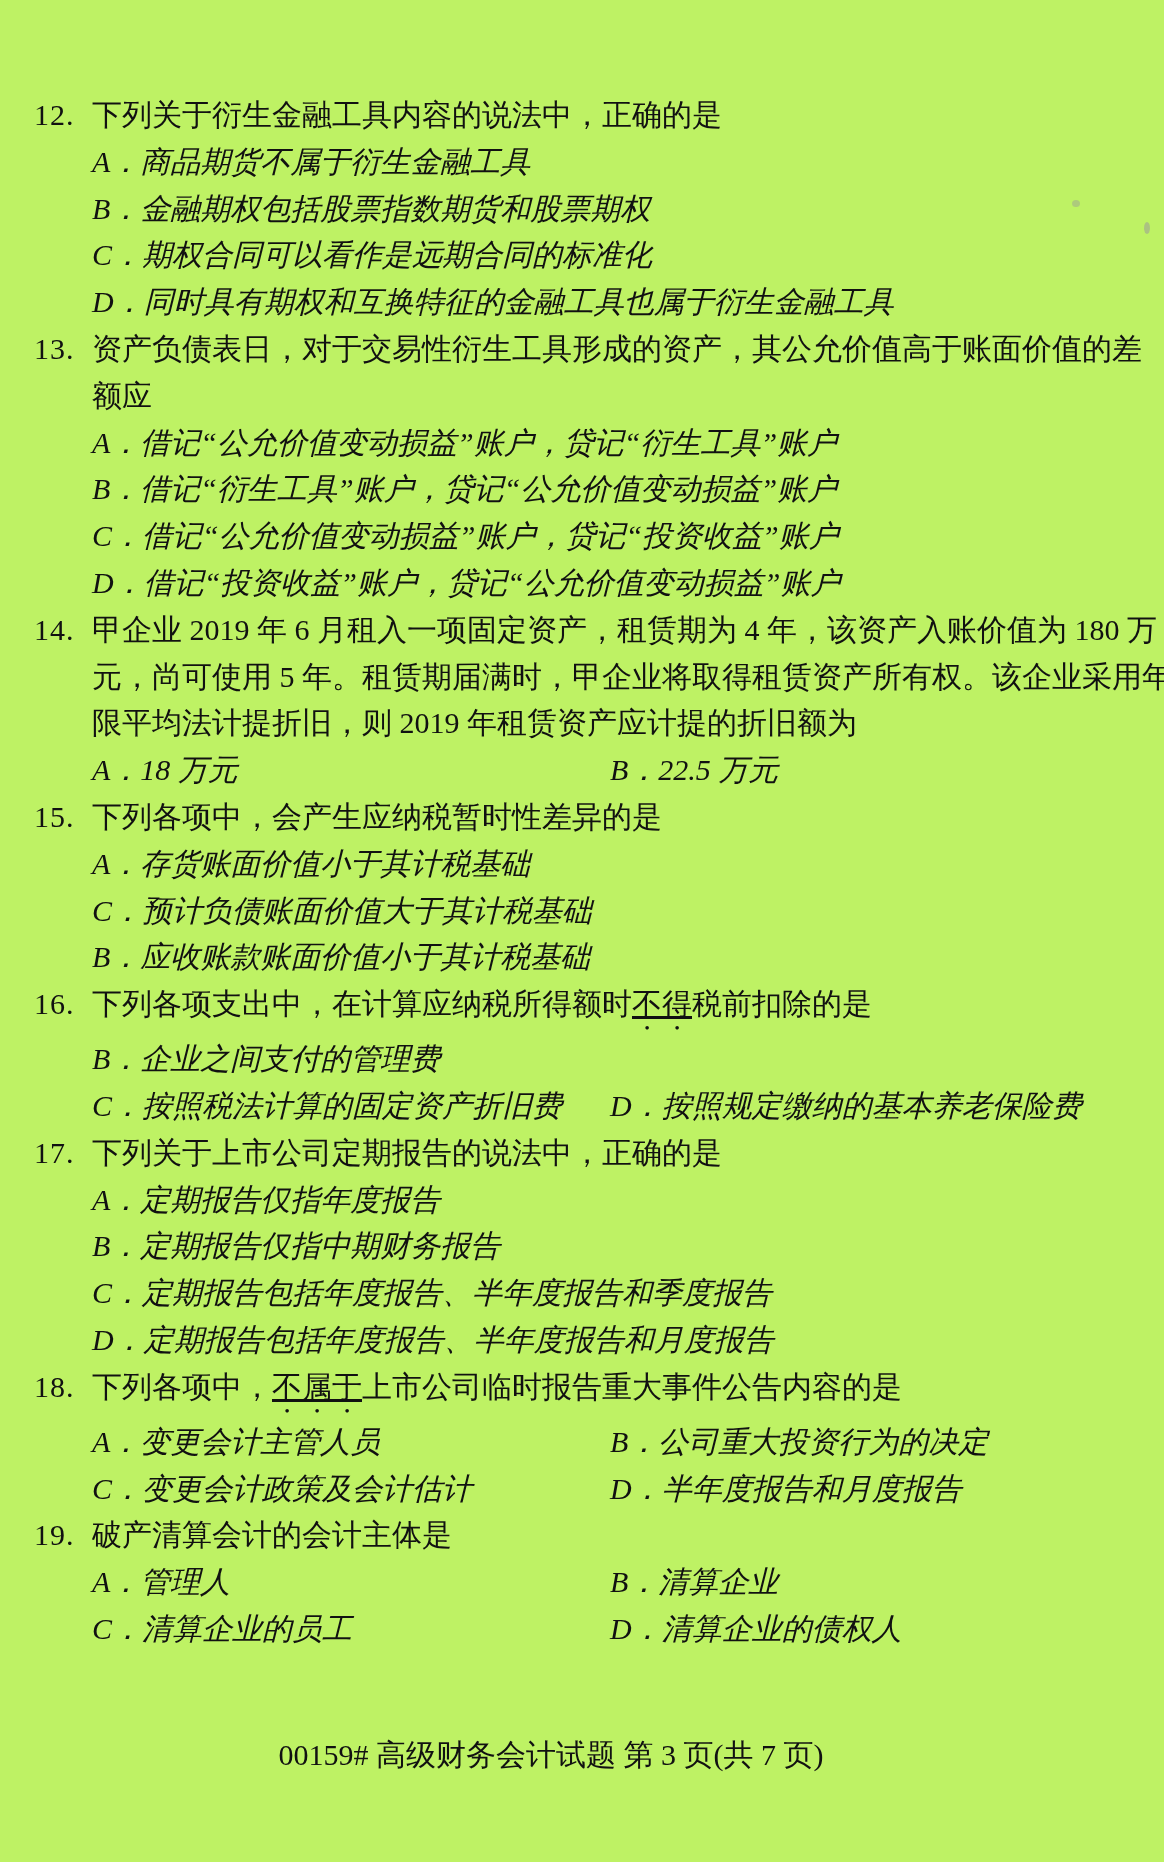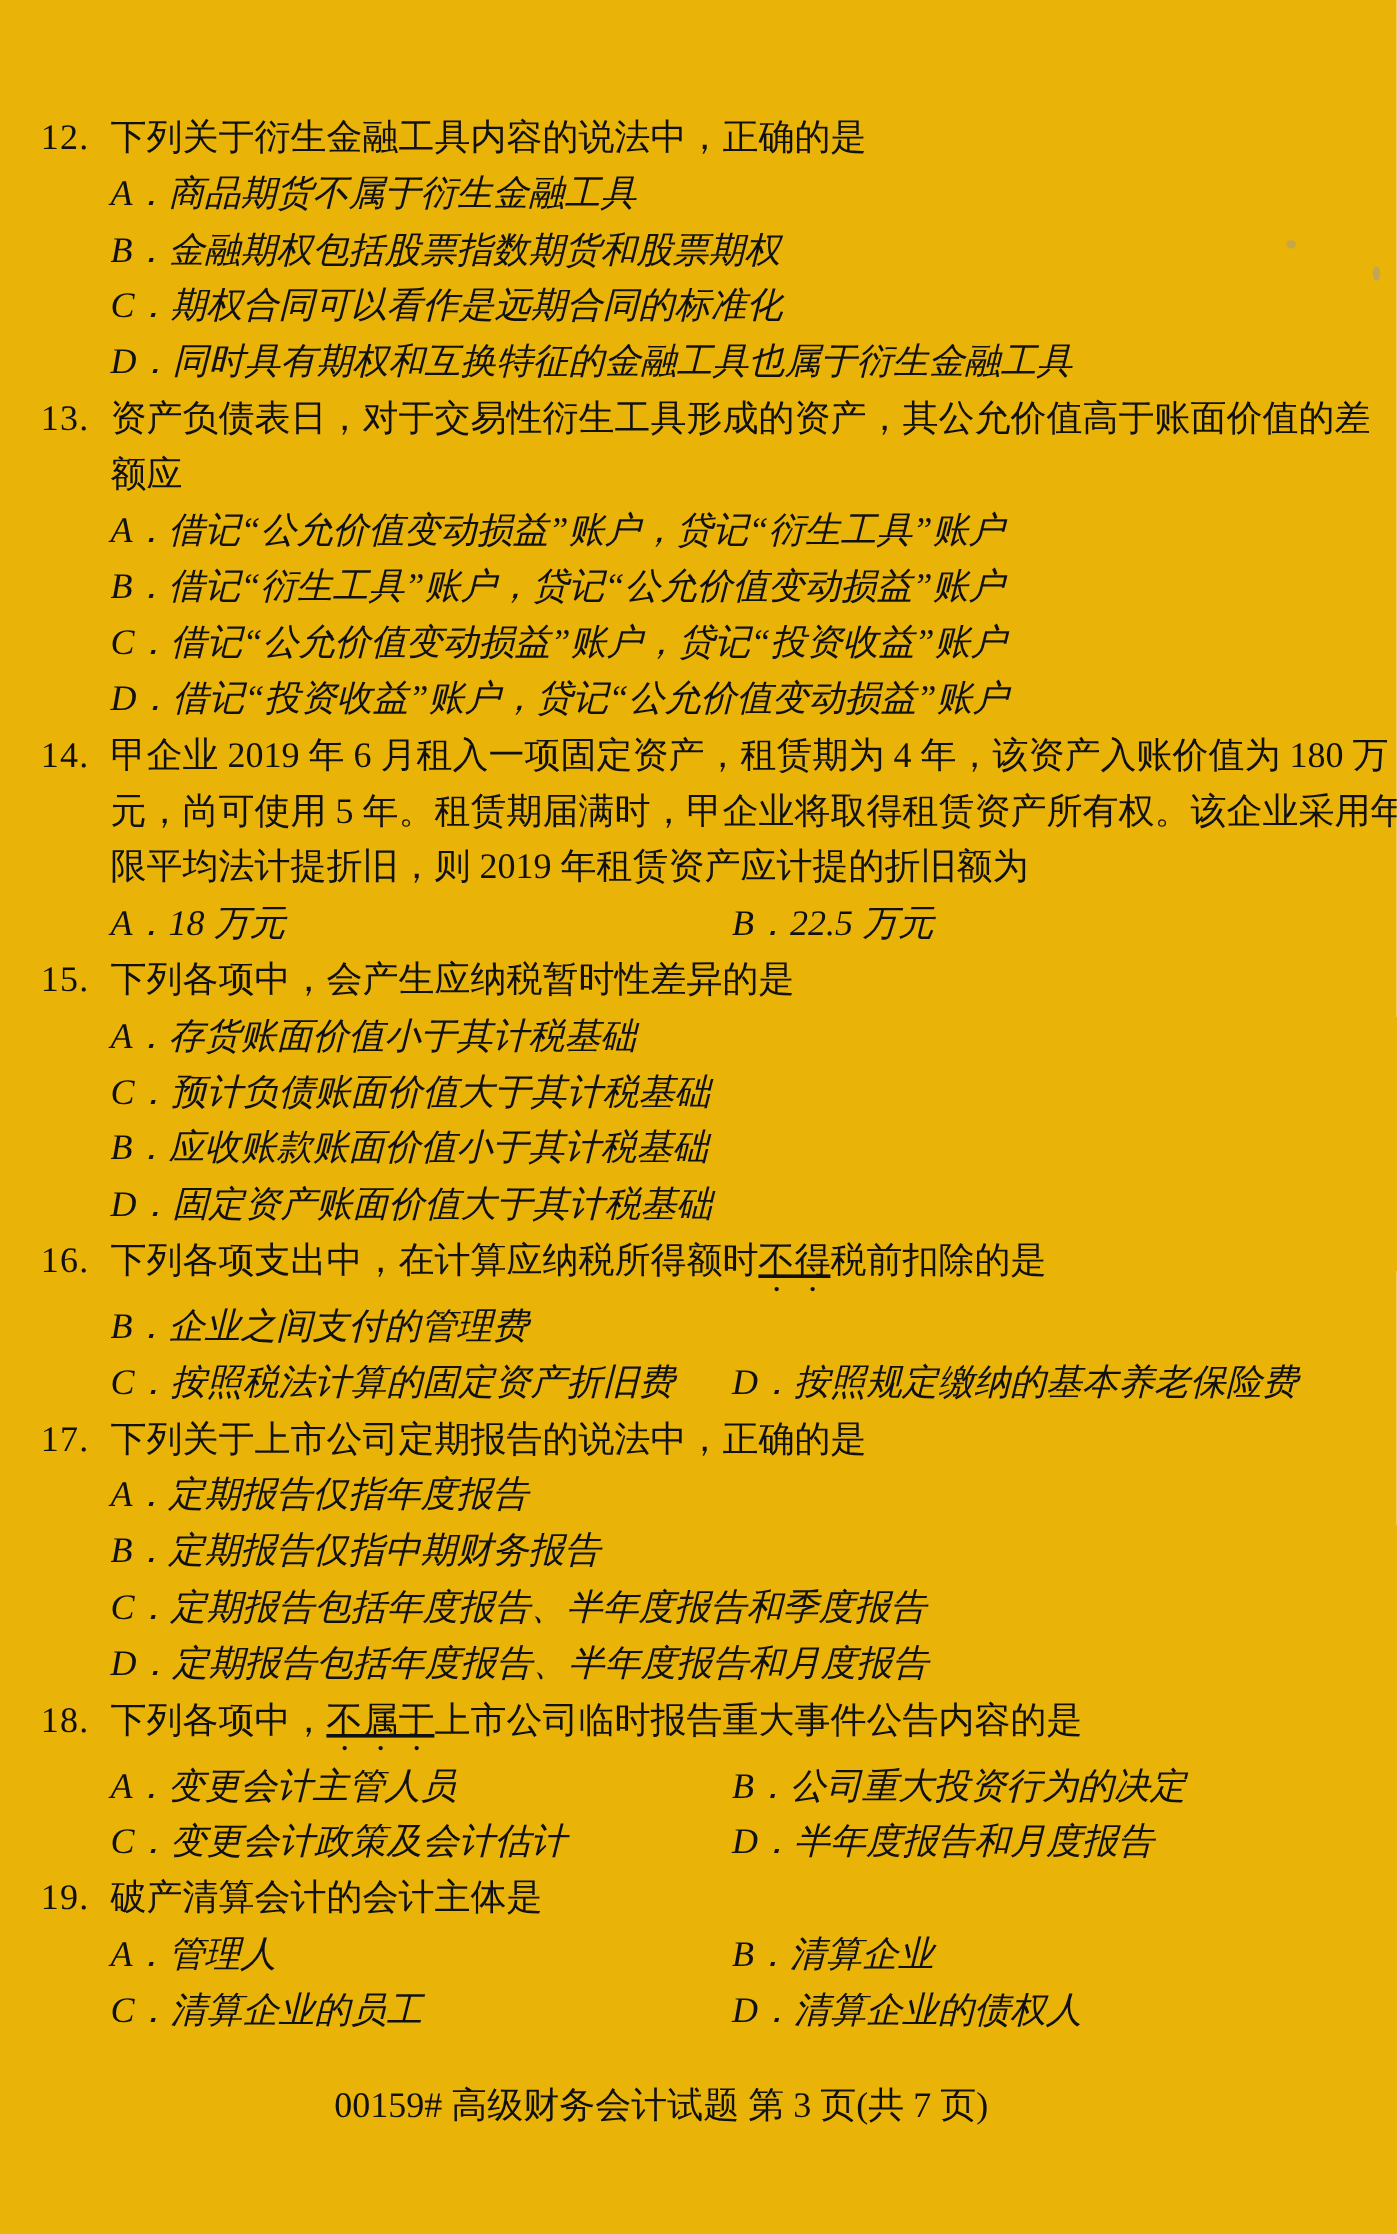--- a/index.html
+++ b/index.html
@@ -4,21 +4,21 @@
 <style>
   html, body {
     margin: 0;
     padding: 0;
     background: #ffffff;
   }
   .page {
     position: relative;
     width: 1164px;
     height: 1862px;
-    background: #eab308;
+    background: #bef264;
     overflow: hidden;
     font-family: "Liberation Serif", "DejaVu Serif", serif;
     color: #111111;
   }
   .content {
     position: absolute;
     top: 92px;
     left: 0;
     width: 1164px;
     font-size: 30px;
@@ -103,21 +103,20 @@
           <span class="opt"><span class="optlabel">A．</span><span>18 万元</span></span>
           <span class="opt"><span class="optlabel">B．</span><span>22.5 万元</span></span>
         </div>
       </div>
       <div class="question">
         <span class="qnum">15.</span>
         <div class="line stem">下列各项中，会产生应纳税暂时性差异的是</div>
         <div class="line optrow"><span class="opt"><span class="optlabel">A．</span><span>存货账面价值小于其计税基础</span></span></div>
         <div class="line optrow"><span class="opt"><span class="optlabel">C．</span><span>预计负债账面价值大于其计税基础</span></span></div>
         <div class="line optrow"><span class="opt"><span class="optlabel">B．</span><span>应收账款账面价值小于其计税基础</span></span></div>
-        <div class="line optrow"><span class="opt"><span class="optlabel">D．</span><span>固定资产账面价值大于其计税基础</span></span></div>
       </div>
       <div class="question">
         <span class="qnum">16.</span>
         <div class="line stem">下列各项支出中，在计算应纳税所得额时<span class="em">不得</span>税前扣除的是</div>
         <div class="line optrow twocol">
           <span class="opt"><span class="optlabel">B．</span><span>企业之间支付的管理费</span></span>
         </div>
         <div class="line optrow twocol">
           <span class="opt"><span class="optlabel">C．</span><span>按照税法计算的固定资产折旧费</span></span>
           <span class="opt"><span class="optlabel">D．</span><span>按照规定缴纳的基本养老保险费</span></span>

